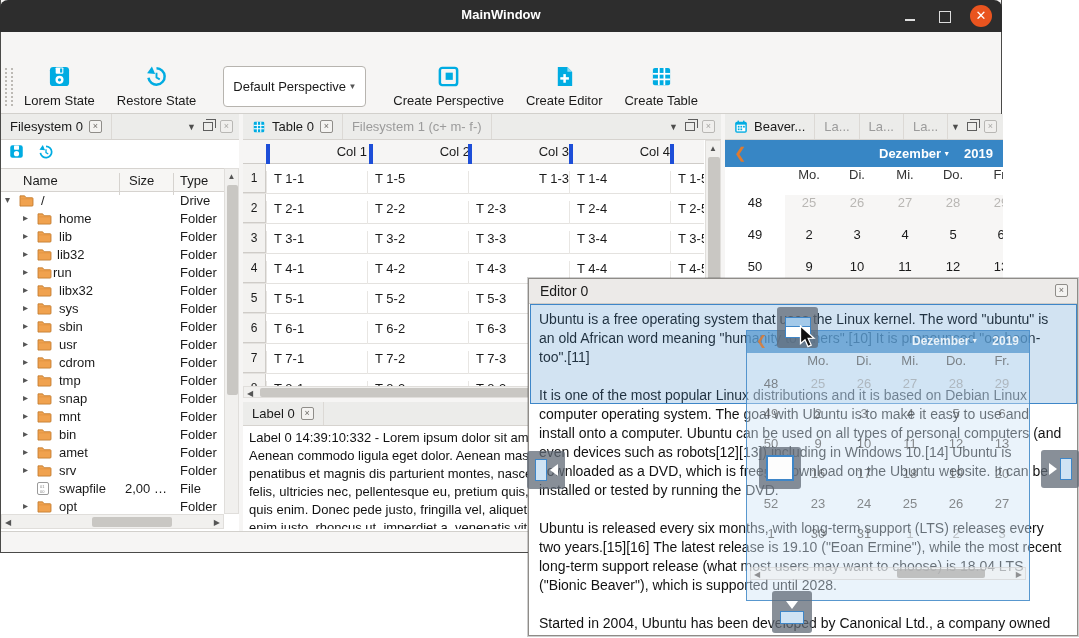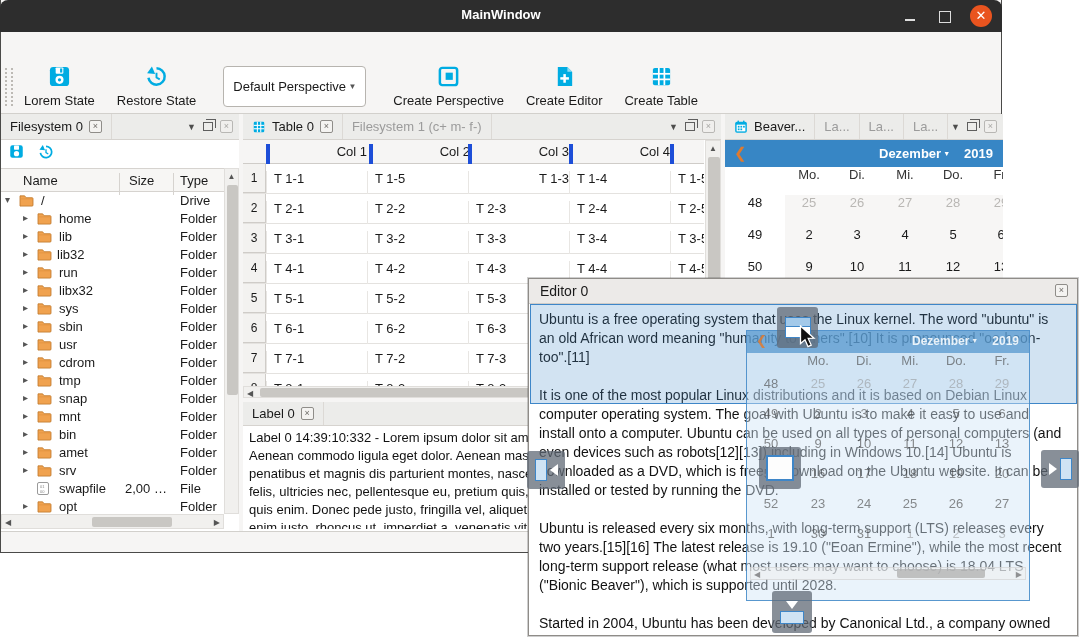--- a/index.html
+++ b/index.html
@@ -273,21 +273,21 @@
           <div class="tp">Folder</div>
         </div>
         <div class="fsrow">
           <div class="tw" style="left: 22px;">▸</div>
           <div style="position: absolute; left: 36px;">
             <svg width="15" height="13" viewBox="0 0 16 14">
               <path d="M1 2 h5 l1.6 2 H14 a1 1 0 0 1 1 1 v7 a1 1 0 0 1 -1 1 H1 Z" fill="#f0a24f" stroke="#c07a2c" stroke-width="0.9"></path>
               <path d="M1 5.2 h14" stroke="#e0923f" stroke-width="0.8"></path>
             </svg>
           </div>
-          <div class="nm" style="left: 58px;">run</div>
+          <div class="nm" style="left: 52px;">run</div>
           <div class="tp">Folder</div>
         </div>
         <div class="fsrow">
           <div class="tw" style="left: 22px;">▸</div>
           <div style="position: absolute; left: 36px;">
             <svg width="15" height="13" viewBox="0 0 16 14">
               <path d="M1 2 h5 l1.6 2 H14 a1 1 0 0 1 1 1 v7 a1 1 0 0 1 -1 1 H1 Z" fill="#f0a24f" stroke="#c07a2c" stroke-width="0.9"></path>
               <path d="M1 5.2 h14" stroke="#e0923f" stroke-width="0.8"></path>
             </svg>
           </div>

